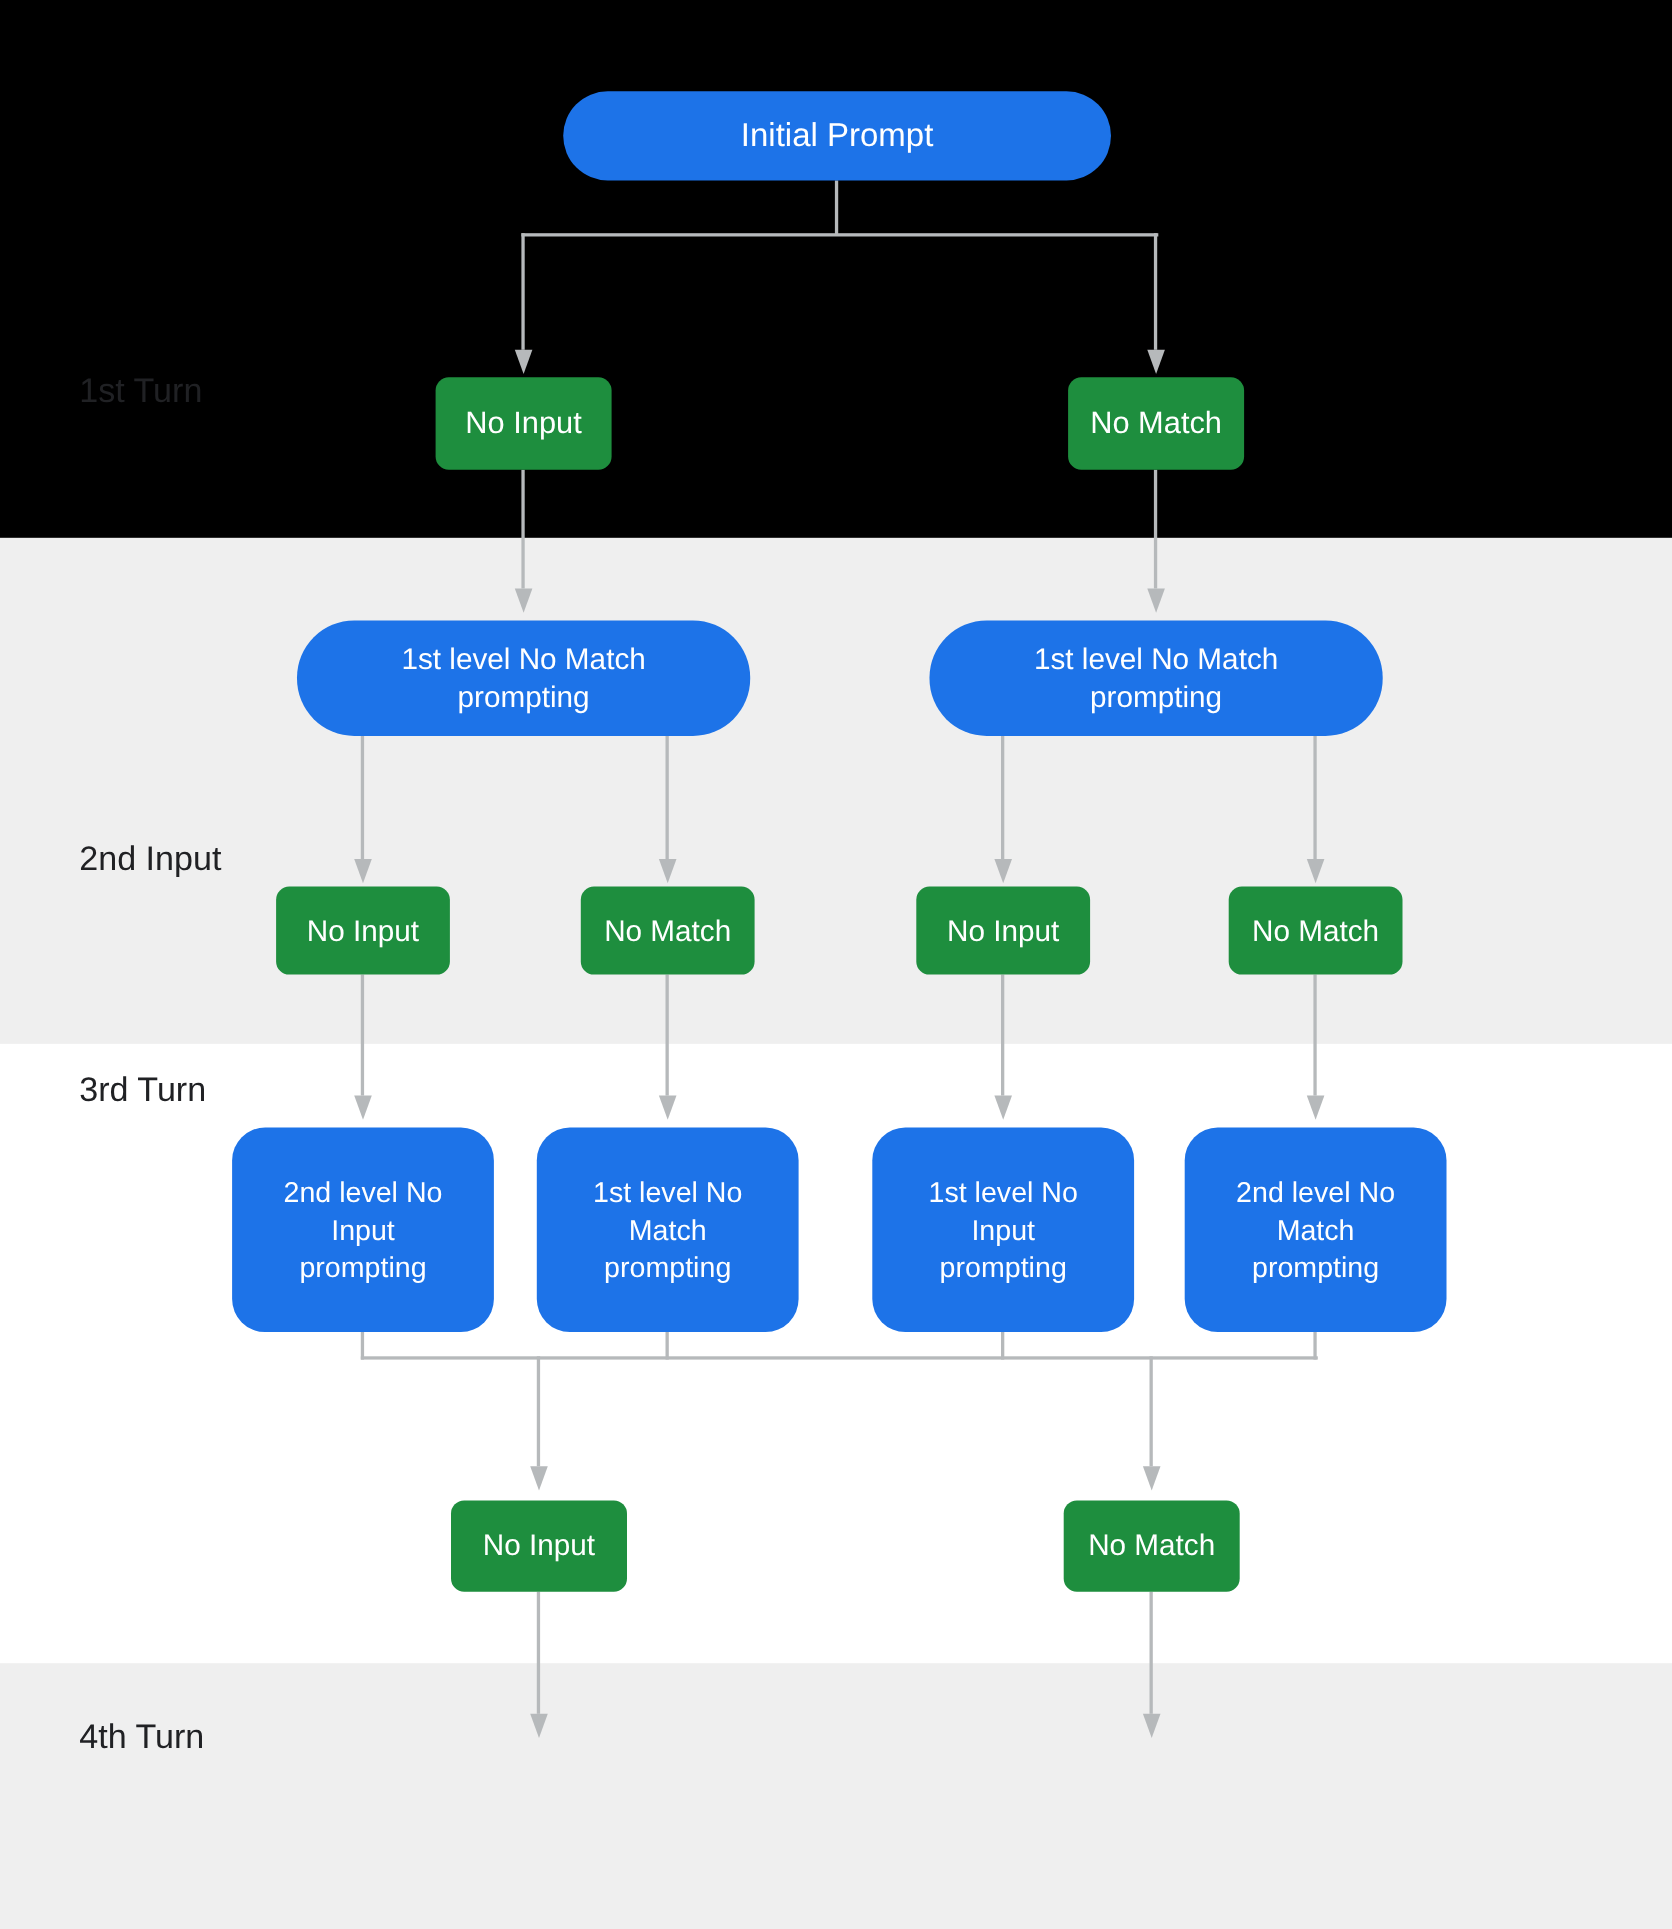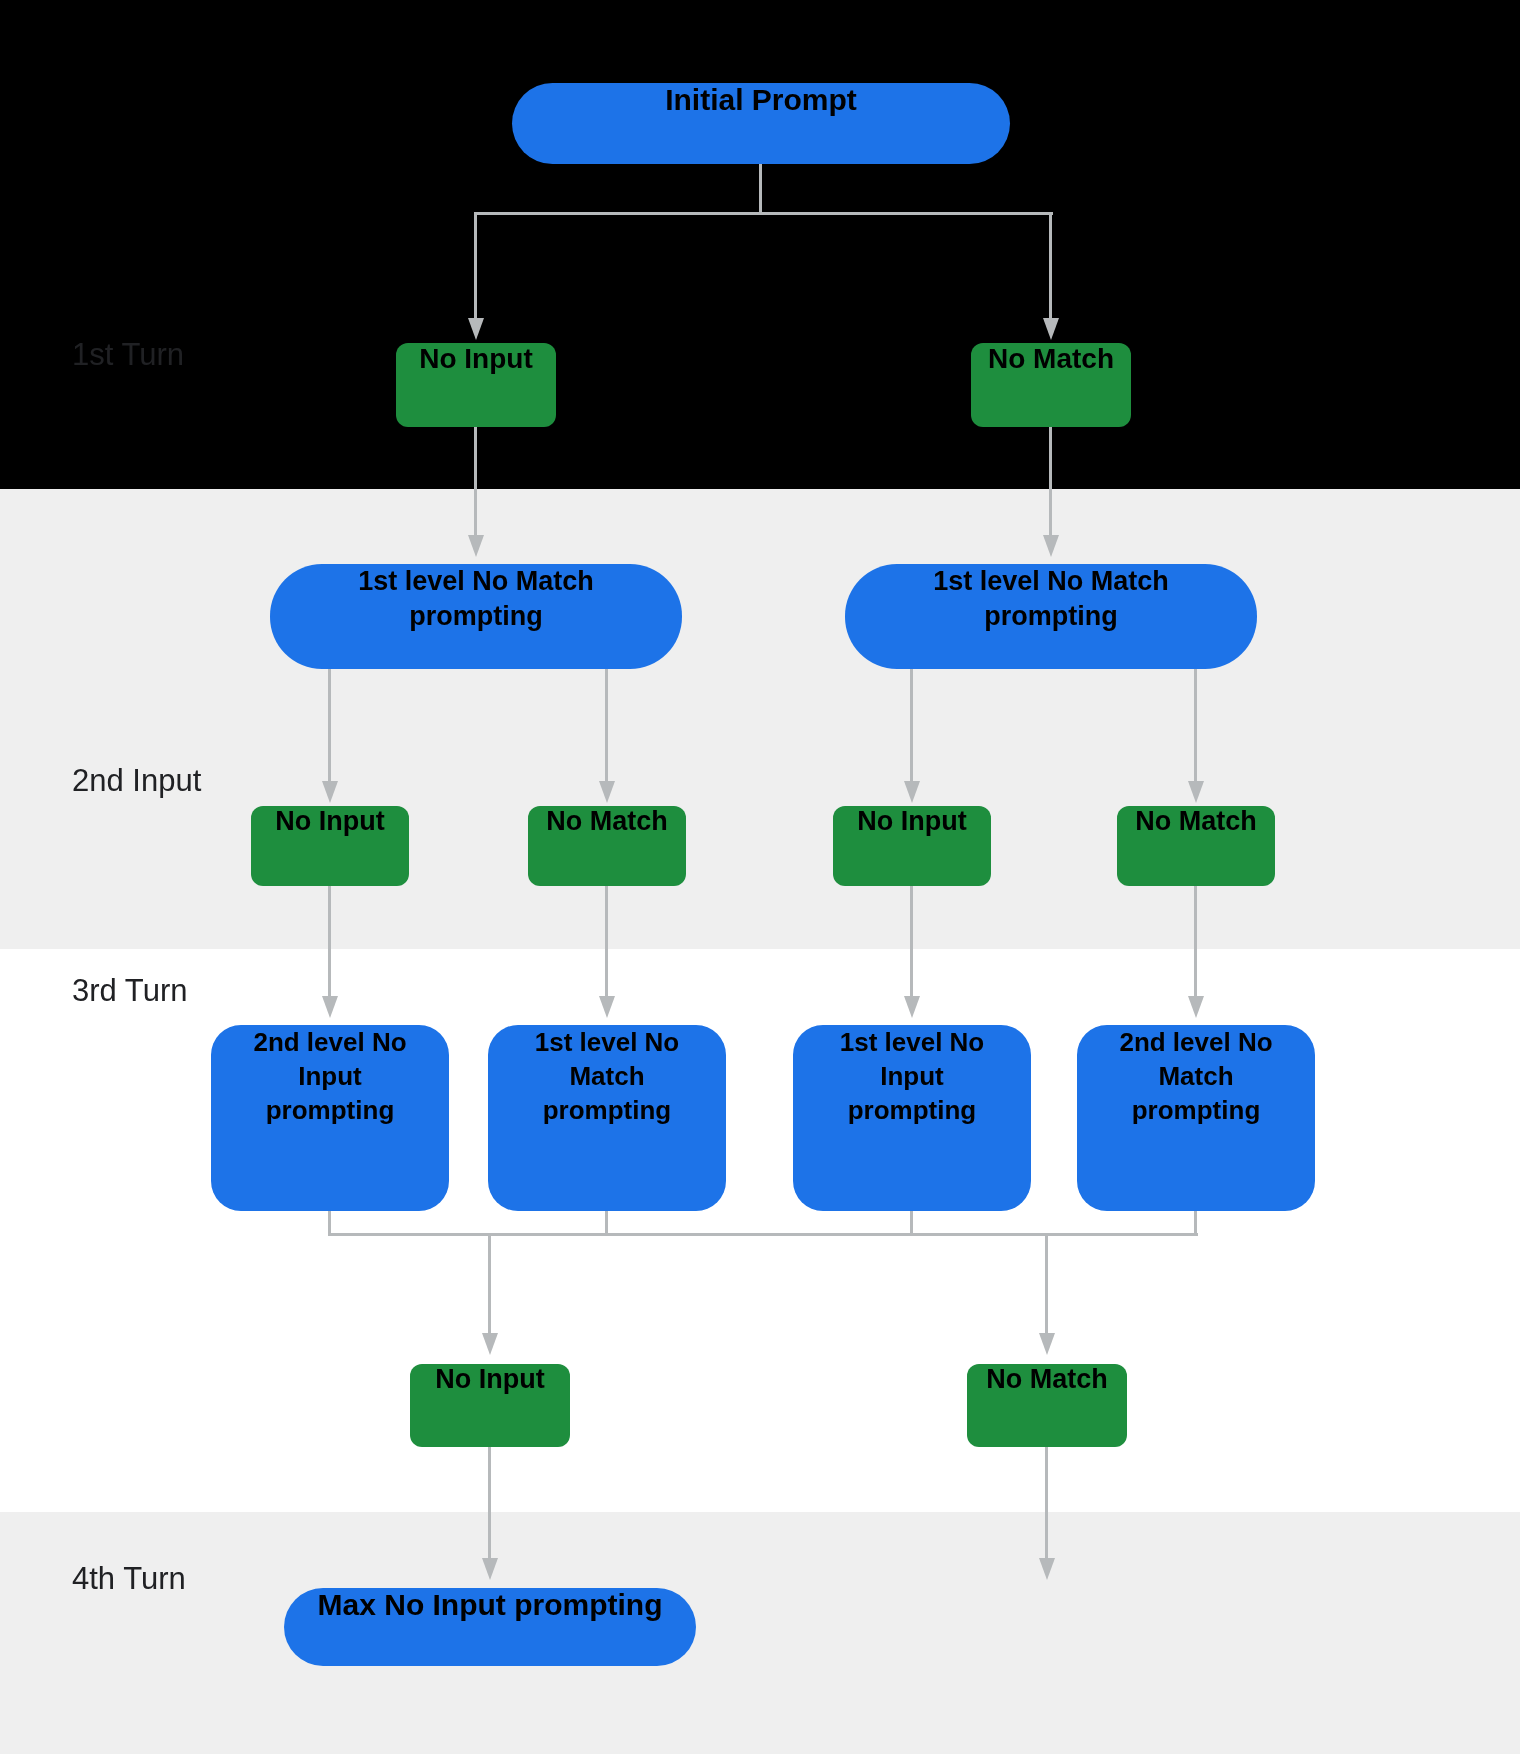--- a/index.html
+++ b/index.html
@@ -16,22 +16,22 @@
   .turn-label{
     position:absolute;left:72px;color:#202124;font-size:31px;line-height:38px;
     font-weight:400;white-space:nowrap;
   }
   .tl-1{top:336px;}
   .tl-2{top:762px;}
   .tl-3{top:972px;}
   .tl-4{top:1560px;}
 
   .node{
-    position:absolute;display:flex;justify-content:center;
-    text-align:center;color:#000000;font-weight:700;box-sizing:border-box;
+    position:absolute;display:flex;align-items:center;justify-content:center;
+    text-align:center;color:#ffffff;font-weight:400;box-sizing:border-box;
   }
   .blue{background:#1d73e8;}
   .green{background:#1e8e3e;}
 
   .root-pill{left:512px;top:83px;width:498px;height:81px;border-radius:41px;font-size:30px;}
   .g-box{width:160px;height:84px;border-radius:12px;font-size:28px;}
   .g1-a{left:396px;top:343px;}
   .g1-b{left:971px;top:343px;}
   .l1-rect{width:412px;height:105px;border-radius:52px;font-size:27px;line-height:35px;top:564px;}
   .l1-a{left:270px;}
@@ -189,17 +189,14 @@
     </div>
   </div>
 
   <div class="node green g3-box g3-a">
     <span>No Input</span>
   </div>
   <div class="node green g3-box g3-b">
     <span>No Match</span>
   </div>
 
-  <div class="node blue max-pill max-a">
-    <span>Max No Input prompting</span>
-  </div>
 
 </div>
 
 </body></html>

